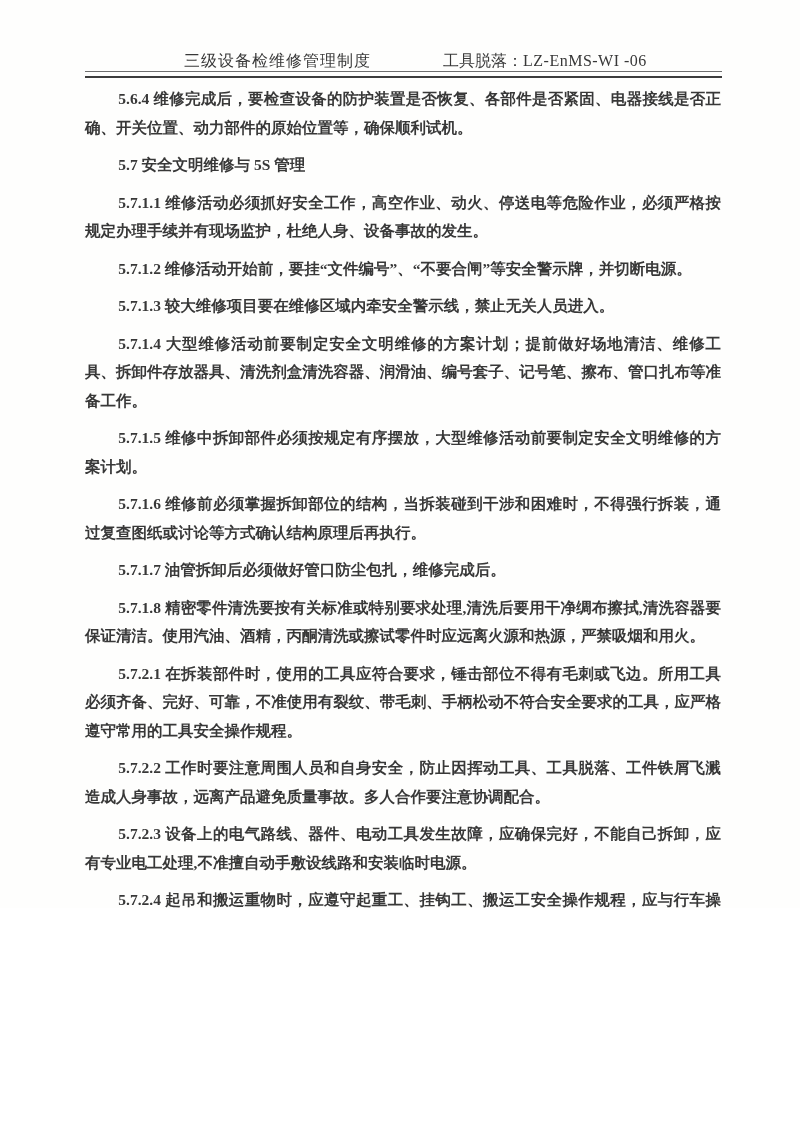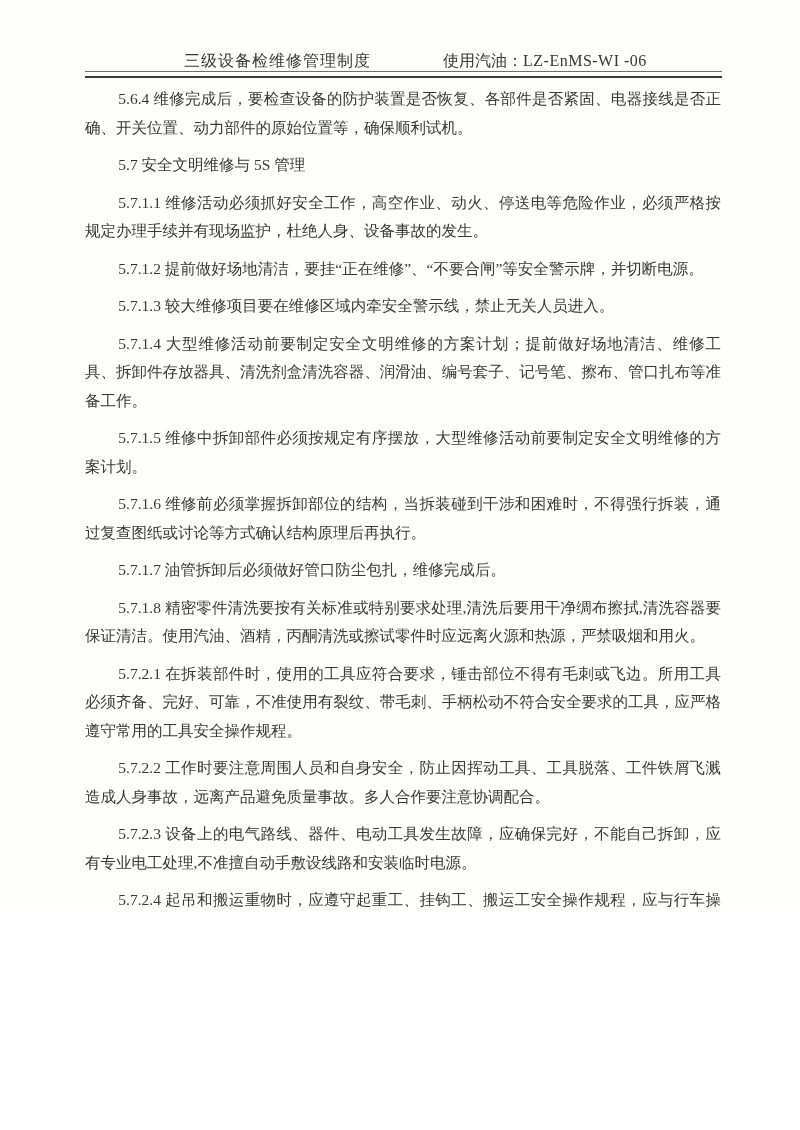--- a/index.html
+++ b/index.html
@@ -58,40 +58,41 @@
     top: 85px;
     width: 636px;
   }
   .doc-body p {
     margin: 0 0 9px 0;
     font-size: 15.5px;
     line-height: 28.5px;
     text-align: justify;
     text-indent: 2.15em;
     color: #383838;
+    font-weight: bold;
   }
 </style>
 </head>
 <body>
 
 <div class="page">
 
   <div class="header">
     <span class="title">三级设备检维修管理制度</span>
-    <span class="doc-no-label">使用汽油：</span>
+    <span class="doc-no-label">工具脱落：</span>
     <span class="doc-no">LZ-EnMS-WI -06</span>
   </div>
 
   <div class="header-rule"></div>
 
   <div class="doc-body">
     <p>5.6.4 维修完成后，要检查设备的防护装置是否恢复、各部件是否紧固、电器接线是否正确、开关位置、动力部件的原始位置等，确保顺利试机。</p>
     <p>5.7 安全文明维修与 5S 管理</p>
     <p>5.7.1.1 维修活动必须抓好安全工作，高空作业、动火、停送电等危险作业，必须严格按规定办理手续并有现场监护，杜绝人身、设备事故的发生。</p>
-    <p>5.7.1.2 提前做好场地清洁，要挂“正在维修”、“不要合闸”等安全警示牌，并切断电源。</p>
+    <p>5.7.1.2 维修活动开始前，要挂“文件编号”、“不要合闸”等安全警示牌，并切断电源。</p>
     <p>5.7.1.3 较大维修项目要在维修区域内牵安全警示线，禁止无关人员进入。</p>
     <p>5.7.1.4 大型维修活动前要制定安全文明维修的方案计划；提前做好场地清洁、维修工具、拆卸件存放器具、清洗剂盒清洗容器、润滑油、编号套子、记号笔、擦布、管口扎布等准备工作。</p>
     <p>5.7.1.5 维修中拆卸部件必须按规定有序摆放，大型维修活动前要制定安全文明维修的方案计划。</p>
     <p>5.7.1.6 维修前必须掌握拆卸部位的结构，当拆装碰到干涉和困难时，不得强行拆装，通过复查图纸或讨论等方式确认结构原理后再执行。</p>
     <p>5.7.1.7 油管拆卸后必须做好管口防尘包扎，维修完成后。</p>
     <p>5.7.1.8 精密零件清洗要按有关标准或特别要求处理,清洗后要用干净绸布擦拭,清洗容器要保证清洁。使用汽油、酒精，丙酮清洗或擦试零件时应远离火源和热源，严禁吸烟和用火。</p>
     <p>5.7.2.1 在拆装部件时，使用的工具应符合要求，锤击部位不得有毛刺或飞边。所用工具必须齐备、完好、可靠，不准使用有裂纹、带毛刺、手柄松动不符合安全要求的工具，应严格遵守常用的工具安全操作规程。</p>
     <p>5.7.2.2 工作时要注意周围人员和自身安全，防止因挥动工具、工具脱落、工件铁屑飞溅造成人身事故，远离产品避免质量事故。多人合作要注意协调配合。</p>
     <p>5.7.2.3 设备上的电气路线、器件、电动工具发生故障，应确保完好，不能自己拆卸，应有专业电工处理,不准擅自动手敷设线路和安装临时电源。</p>
     <p>5.7.2.4 起吊和搬运重物时，应遵守起重工、挂钩工、搬运工安全操作规程，应与行车操作员密切配合。应确保钢丝绳完好，决不允许超负荷使用或斜吊歪吊。严禁在起吊物上、下工作。</p>

